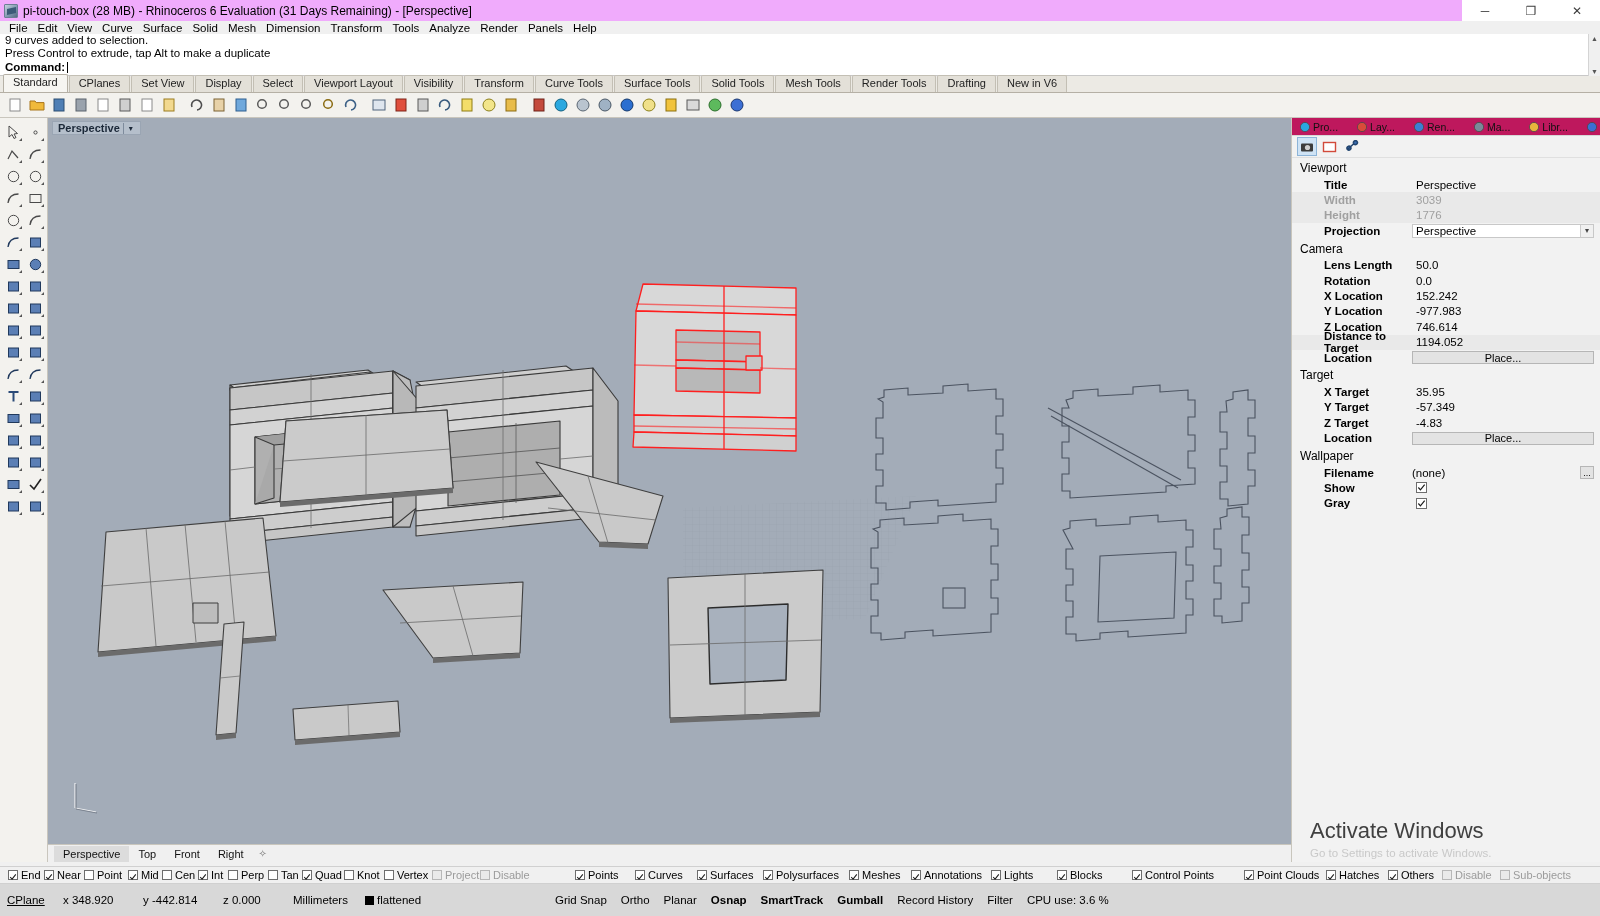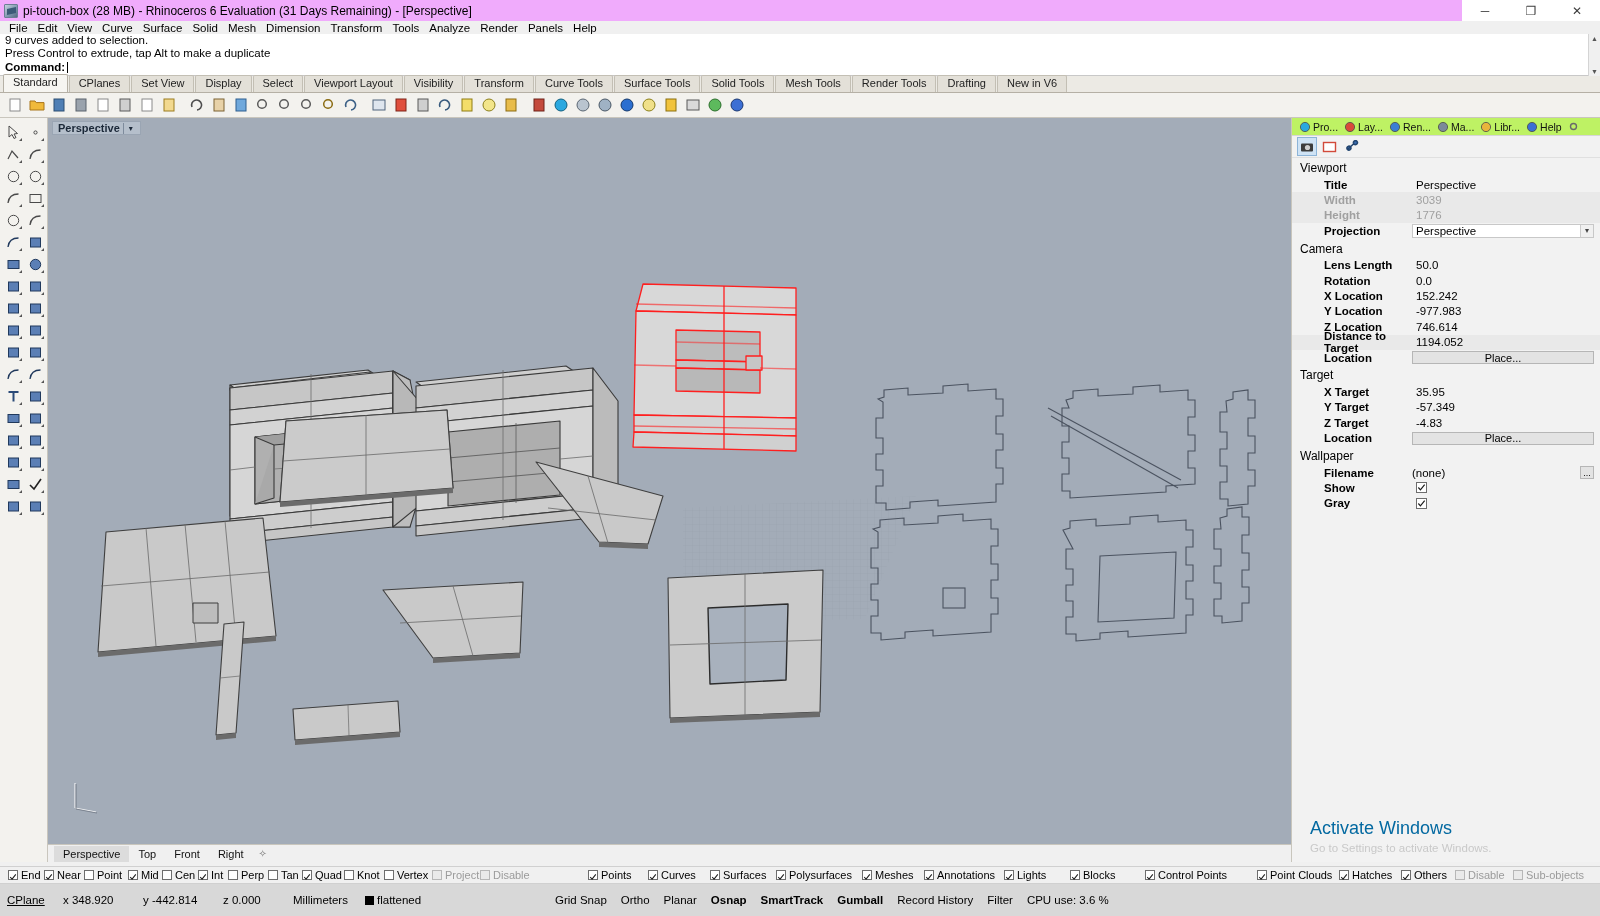--- a/index.html
+++ b/index.html
@@ -120,22 +120,22 @@
   .vptab { font-size:11px; padding:2px 9px; color:#111; }
   .vptab.active { background:#dcdcdc; }
   .vptab-plus { font-size:10px; color:#7a7a7a; padding:0 6px; }
 
   
   .rpanel {
     position:absolute; left:1291px; top:118px; width:309px; height:744px;
     background:#f2f2f2; border-left:1px solid #c9c6bd;
   }
   .rp-tabs {
-    height:18px; display:flex; align-items:center; background:#bef264;
-    border-bottom:1px solid #d6d6d6; padding-left:4px;
+    height:18px; display:flex; align-items:center; background:#be185d;
+    border-bottom:1px solid #d6d6d6; padding-left:4px;gap:12px;
   }
   .rp-tab { display:flex; align-items:center; gap:2px; padding:0 3px; height:16px; }
   .rp-tab span.lbl { font-size:10.5px; color:#111; white-space:nowrap; }
   .rp-toolrow {
     height:22px; display:flex; align-items:center; gap:2px; padding-left:5px;
     background:#f2f2f2; border-bottom:1px solid #e0e0e0;
   }
   .rp-tbtn { width:20px; height:19px; display:flex; align-items:center; justify-content:center;
     border:1px solid transparent; }
   .rp-tbtn.sel { background:#cfe3f5; border-color:#8db4d8; }
@@ -161,21 +161,21 @@
   .filecell .fn { flex:1; font-size:11.5px; }
   .filecell .dots { width:14px; height:13px; border:1px solid #b6b6b6; background:#e3e3e3;
      font-size:9px; display:flex; align-items:center; justify-content:center; }
   .chk { width:11px; height:11px; border:1px solid #6d6d6d; background:#fff;
      display:flex; align-items:center; justify-content:center; }
   .chk svg{ display:block; }
 
   .watermark {
     position:absolute; left:1310px; top:818px; width:280px; pointer-events:none;
   }
-  .wm1 { font-size:18px; color:#0369a1; }
+  .wm1 { font-size:22px; color:#404040; }
   .wm2 { font-size:11.5px; color:#c9c9c9; margin-top:3px; }
 
   
   .osnapbar {
     position:absolute; left:0; top:866px; width:1600px; height:18px;
     background:#f0f0f0; border-top:1px solid #d0d0d0; border-bottom:1px solid #d0d0d0;
     display:flex; align-items:center;padding-left:8px;
   }
   .ositem { display:flex; align-items:center; gap:3px; font-size:11px; white-space:nowrap; }
   .ositem.dis { color:#9b9b9b; }
@@ -1048,21 +1048,21 @@
       </div>
       <div class="ositem dis" style="width: 48px;">
         <span class="oschk"></span>
         <span>Project</span>
       </div>
       <div class="ositem dis" style="width: 60px;">
         <span class="oschk"></span>
         <span>Disable</span>
       </div>
       <div style="width: 35px;"></div>
-      <div class="ositem" style="width: 60px; margin-left: 13px;">
+      <div class="ositem" style="width: 60px;">
         <span class="oschk"><svg width="8" height="8" viewBox="0 0 10 10">
             <path d="M1.5 5 L3.8 7.6 L8.5 1.8" fill="none" stroke="#1b1b1b" stroke-width="1.3"></path>
           </svg></span>
         <span>Points</span>
       </div>
       <div class="ositem" style="width: 62px;">
         <span class="oschk"><svg width="8" height="8" viewBox="0 0 10 10">
             <path d="M1.5 5 L3.8 7.6 L8.5 1.8" fill="none" stroke="#1b1b1b" stroke-width="1.3"></path>
           </svg></span>
         <span>Curves</span>

